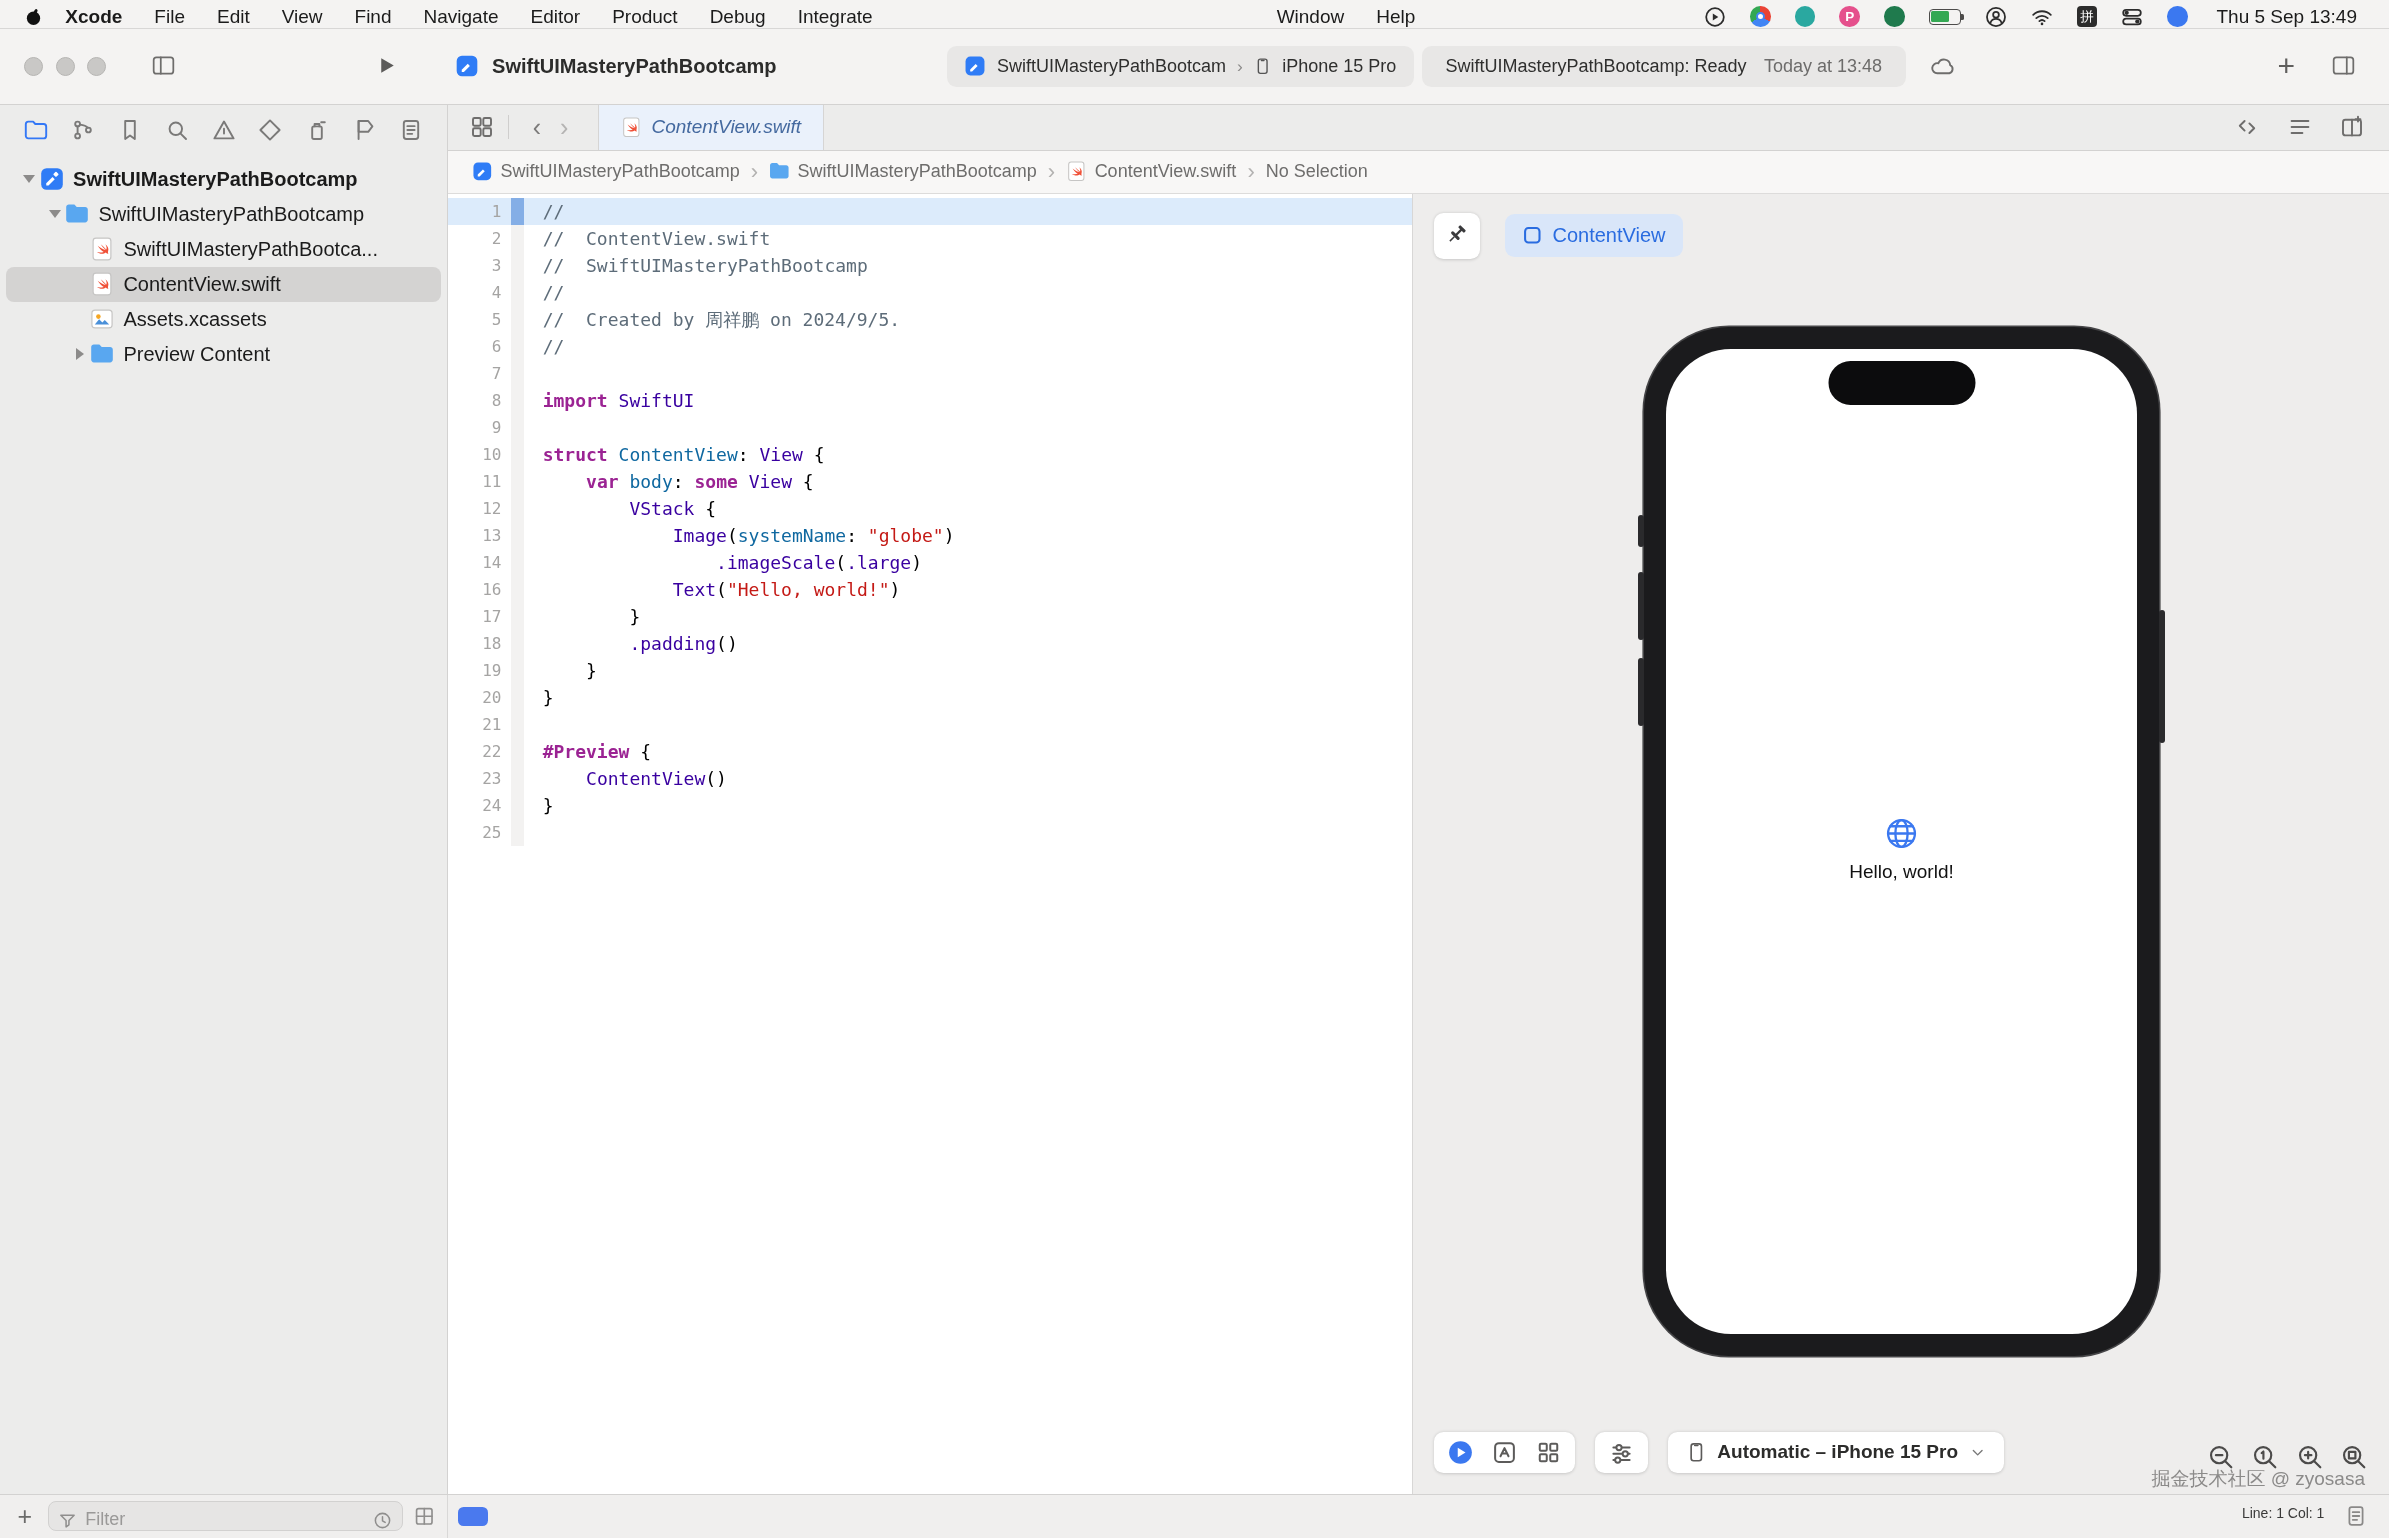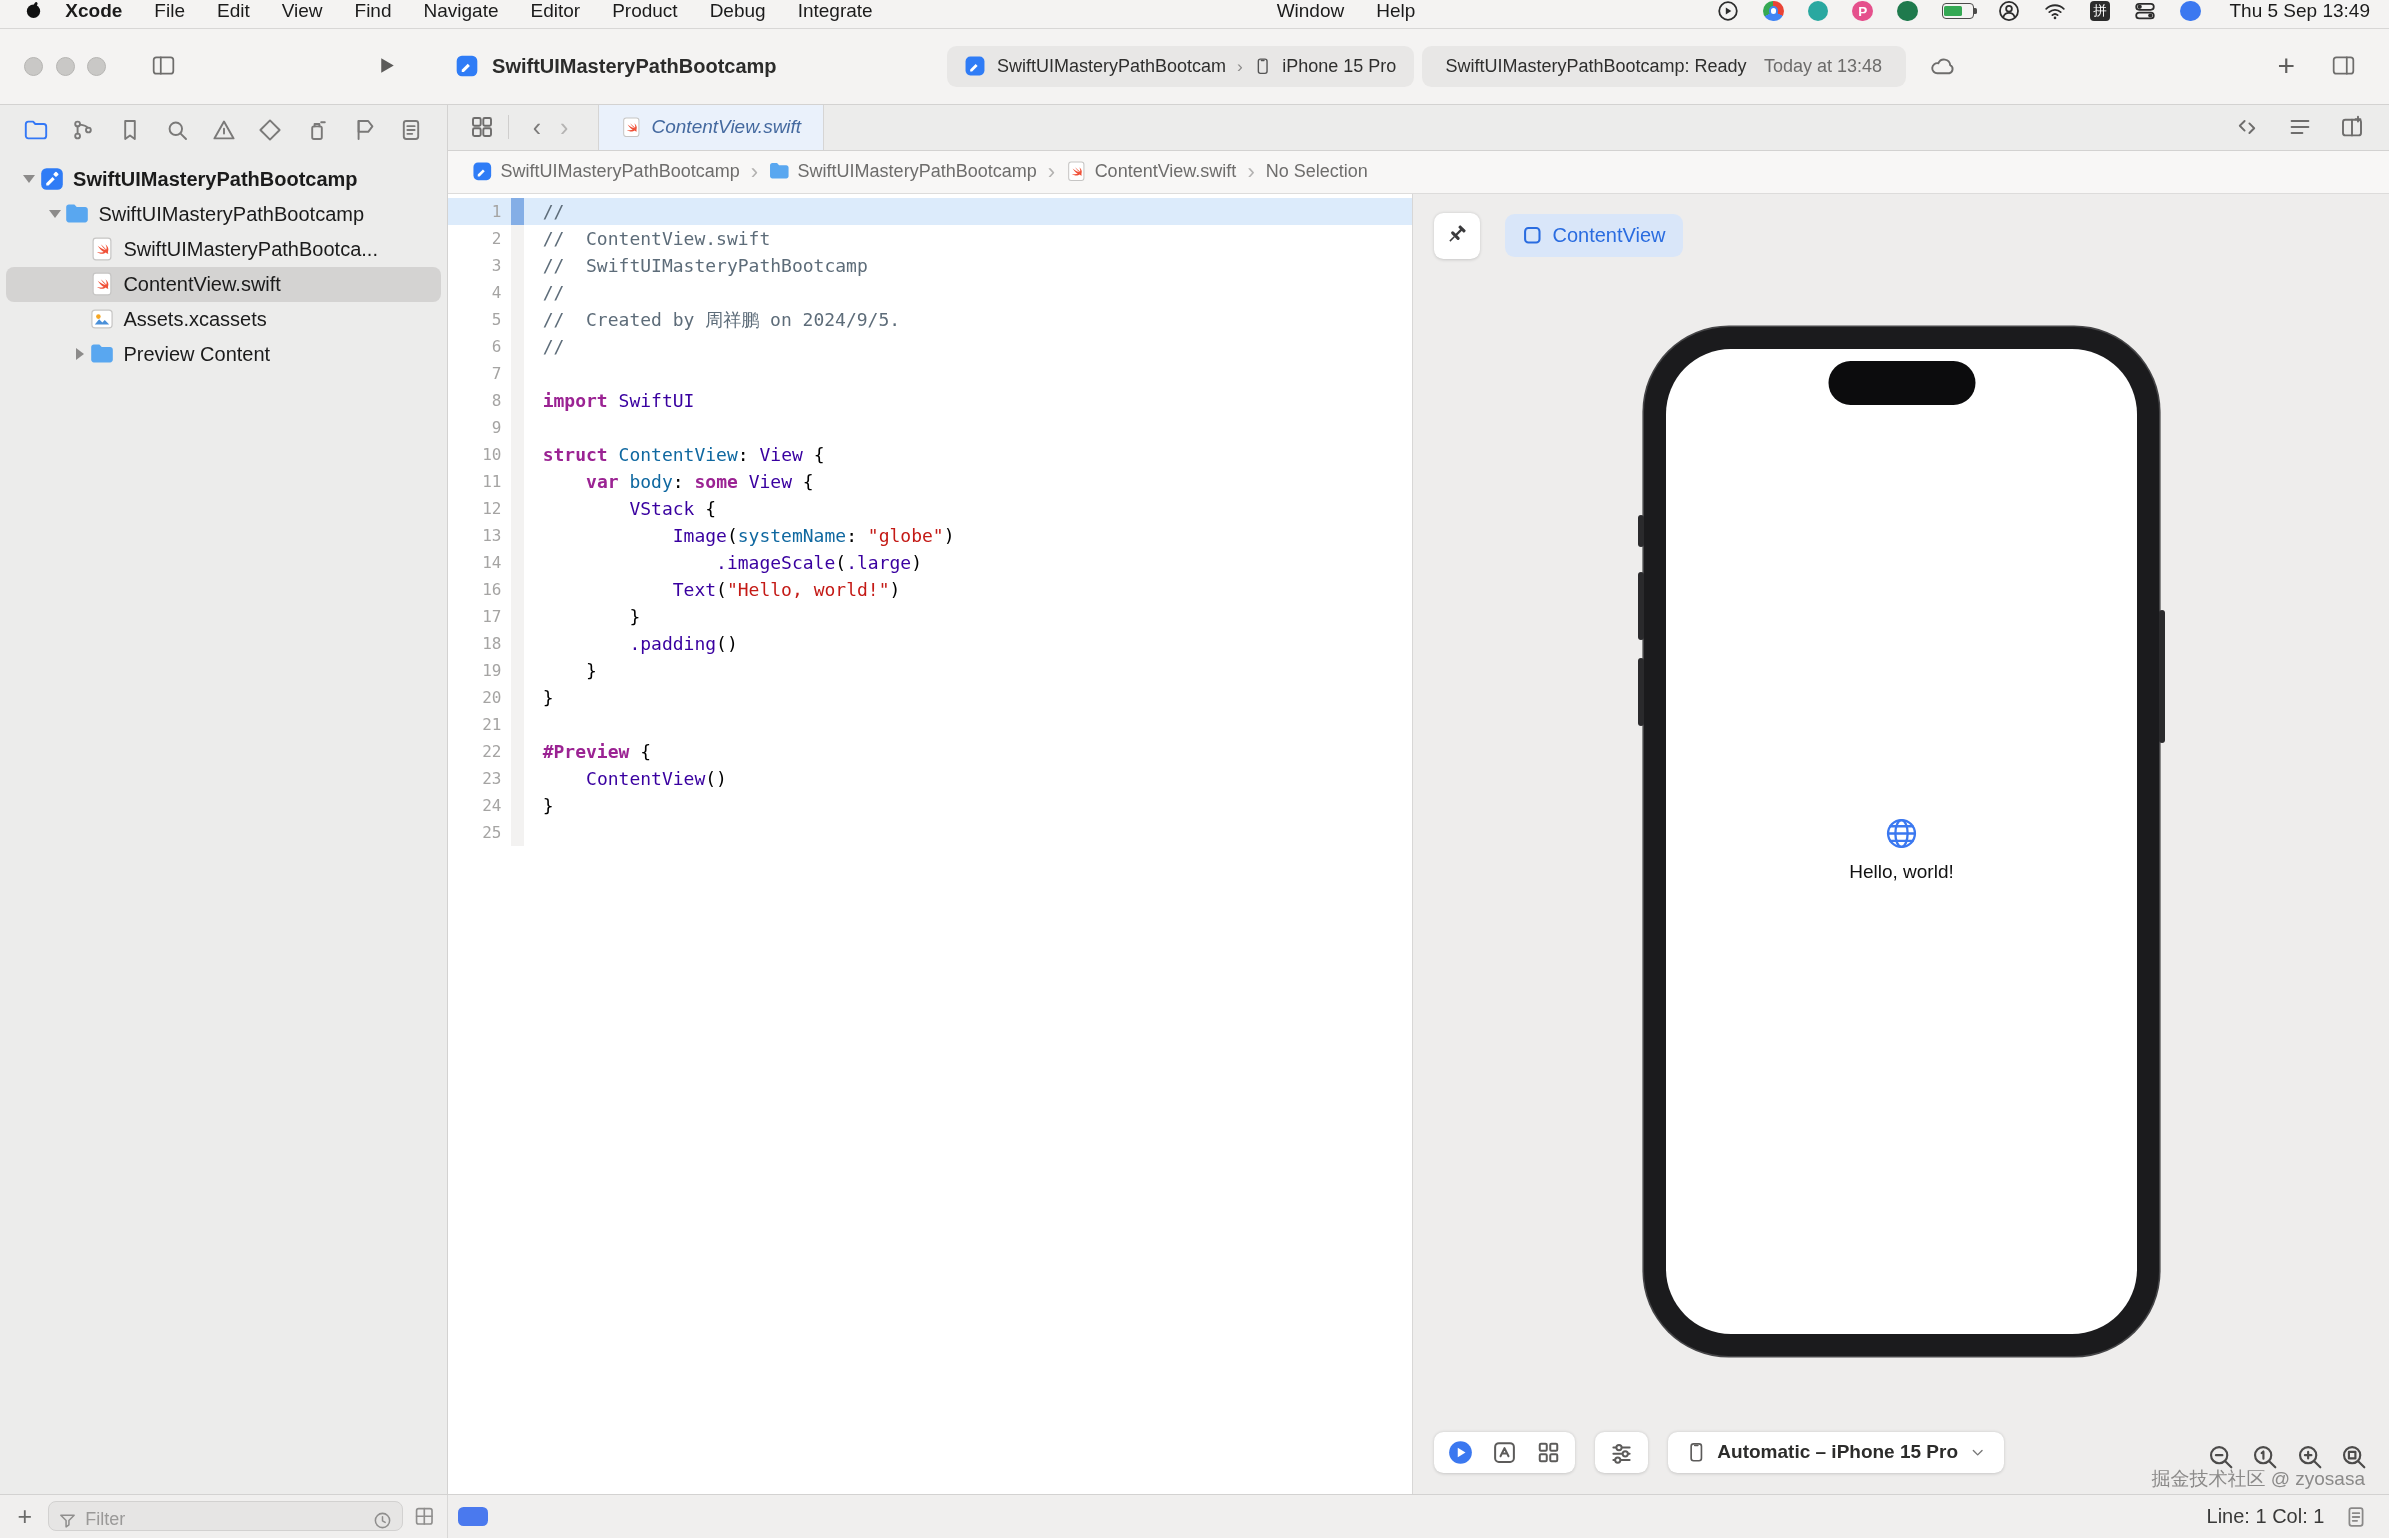--- a/index.html
+++ b/index.html
@@ -1,20 +1,20 @@
 <!DOCTYPE html>
 <html style="font-size:12.7px"><head>
 <meta charset="utf-8">
 <style>
   * { box-sizing: border-box; margin: 0; padding: 0; }
   html,body { width:2389px; height:1538px; overflow:hidden; }
   body { font-family:"Liberation Sans", sans-serif; background:#ececeb; color:#1b1b1b; }
 
   
-  .menubar { height:28.5px; background:#f4f3f2; border-bottom:0.8px solid #d8d7d6; display:flex; align-items:flex-start; font-size:19px; padding:0 19px 0 24px; }
+  .menubar { height:28.5px; background:#f4f3f2; border-bottom:0.8px solid #d8d7d6; display:flex; align-items:flex-end; font-size:19px; padding:0 32px 0 24px; }
   .mb-item { padding:0 16px; white-space:nowrap; }
   .mb-item.bold { font-weight:700; }
   .apple-logo { width:19px; height:20.6px; margin-right:6.3px; display:inline-flex; }
   .mb-window-group { margin-left:372px; display:flex; }
   .mb-status { margin-left:auto; display:flex; align-items:center; gap:24px; }
   .st-ic { width:22px; height:22px; display:inline-flex; align-items:center; justify-content:center; color:#2c2c2c; }
   .st-ic svg { width:100%; height:100%; }
   .dot { border-radius:50%; width:20.6px; height:20.6px; color:#fff; font-size:13.5px; font-weight:700; display:inline-flex; align-items:center; justify-content:center; }
   .dot.teal { background:#2aa8a0; } .dot.pink { background:#e5508c; } .dot.green { background:#1f7a4d; } .dot.blue { background:#3b78f0; }
   .chrome { width:20.6px; height:20.6px; border-radius:50%; background:conic-gradient(#ea4335 0 33%,#4285f4 33% 66%,#34a853 66% 100%); position:relative; }
@@ -125,21 +125,21 @@
   
   .bottombar { height:44px; background:#f0efee; border-top:0.8px solid #d3d2d1; display:flex; align-items:center; }
   .bb-left { width:448px; flex:none; border-right:0.8px solid #d9d8d7; height:100%; display:flex; align-items:center; gap:11px; padding:0 12.7px; }
   .bb-plus { font-size:25px; color:#6b6b6a; line-height:1; padding:0 4.7px; }
   .filter-field { flex:1; height:30px; background:#e6e5e4; border:0.8px solid #d2d1d0; border-radius:8px; display:flex; align-items:flex-end; gap:8px; padding:0 9.5px; }
   .filter-field svg { width:19px; height:19px; color:#8f8e8d; flex:none; }
   .filter-input { border:none; outline:none; background:transparent; font-size:18px; color:#333; width:100%; font-family:"Liberation Sans",sans-serif; }
   .filter-input::placeholder { color:#9a9998; }
   .bb-mid { flex:1; height:100%; position:relative; }
   .progress-cap { position:absolute; left:9.5px; top:12.7px; width:30px; height:19px; background:#4a79ee; border-radius:5.5px; }
-  .bb-right { display:flex; align-items:flex-end; gap:20.6px; padding-right:22px; font-size:20px; color:#3a3a39; white-space:nowrap; }
+  .bb-right { display:flex; align-items:flex-start; gap:20.6px; padding-right:22px; font-size:14px; color:#3a3a39; white-space:nowrap; }
   .bb-right svg { width:22px; height:22px; color:#8a8988; }
 </style>
 </head>
 <body>
 
 <div class="menubar">
   <span class="apple-logo">
       <svg viewBox="0 0 20 20" width="100%" height="100%">
         <circle cx="10" cy="11" r="7" fill="#111"></circle>
         <ellipse cx="12.3" cy="3.8" rx="1.7" ry="2.6" transform="rotate(28 12.3 3.8)" fill="#111"></ellipse>

